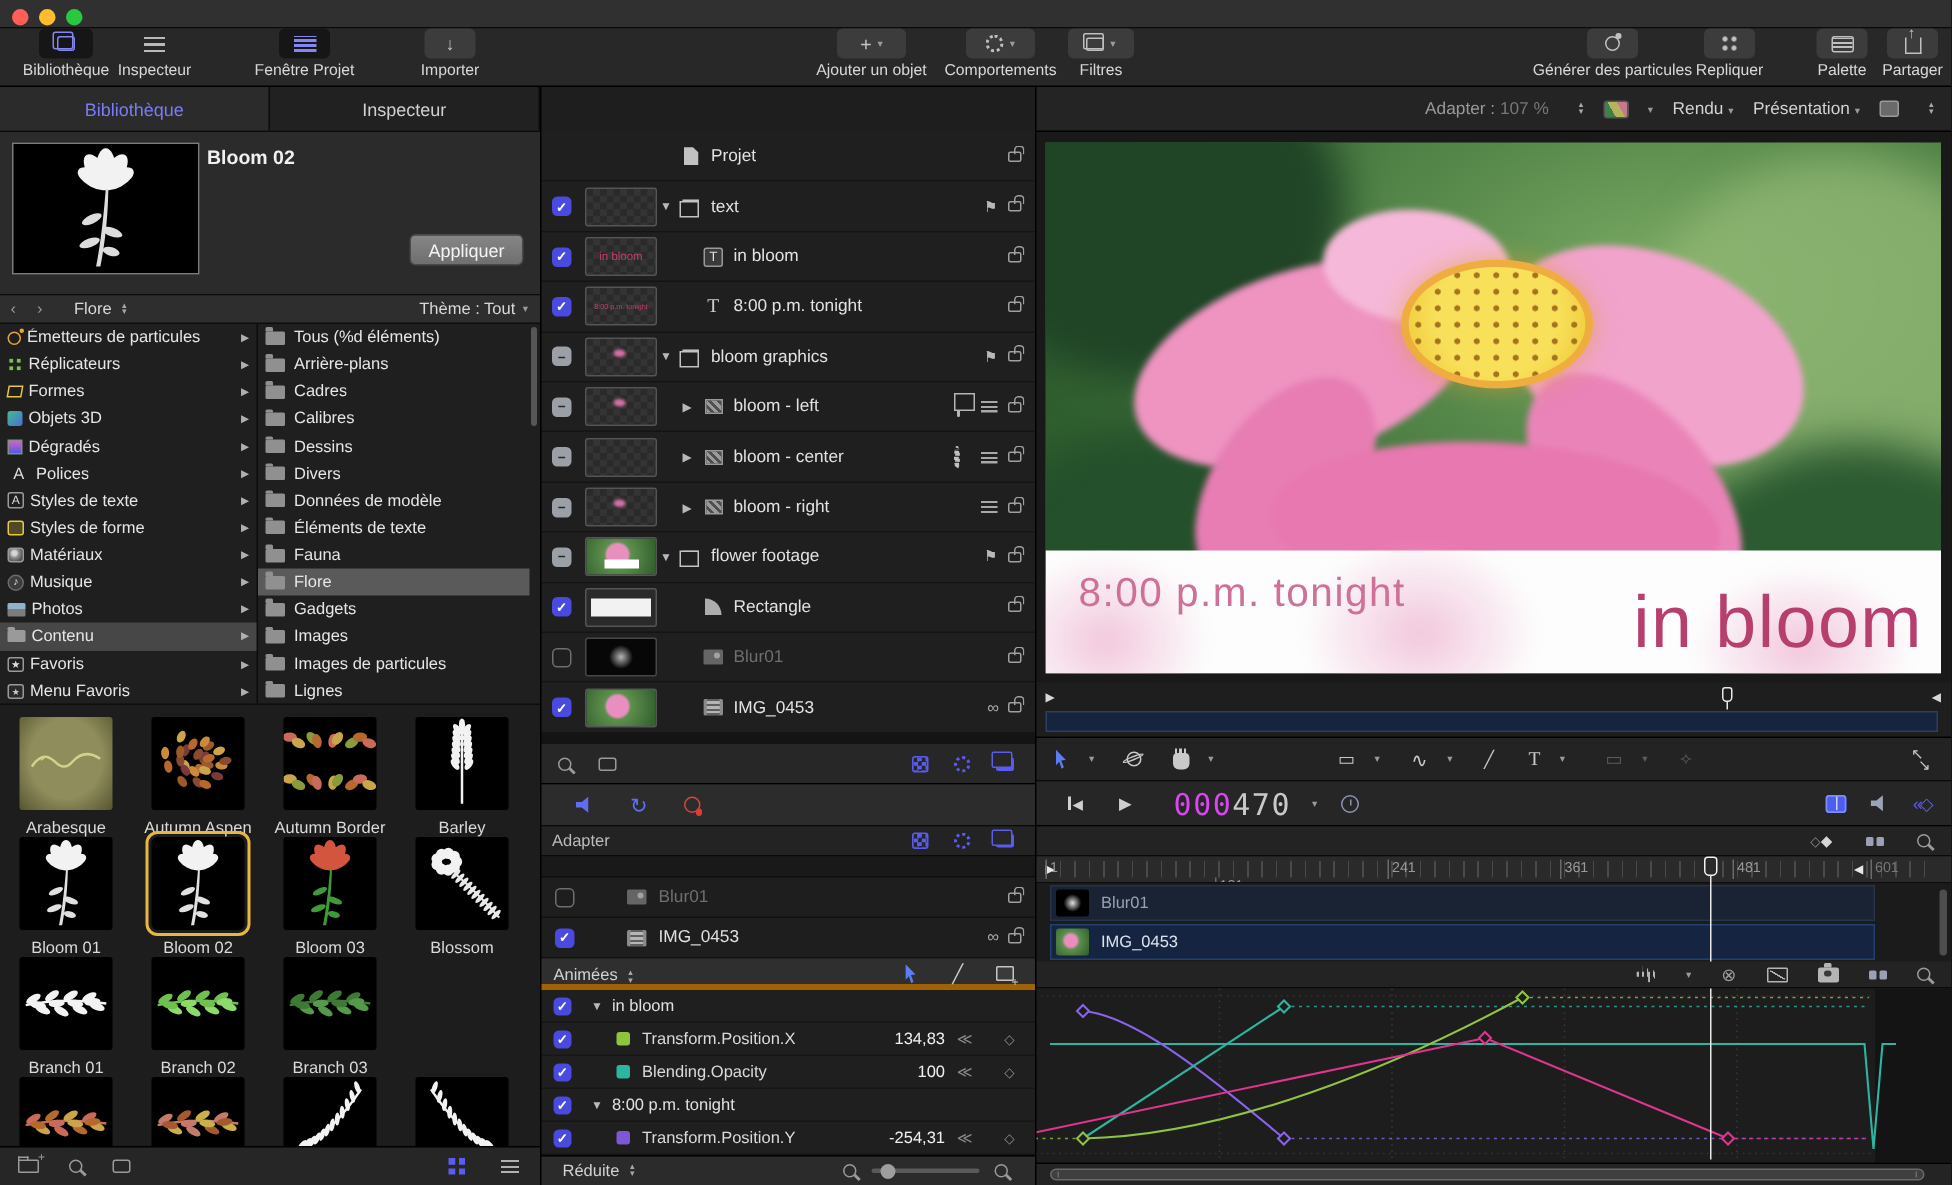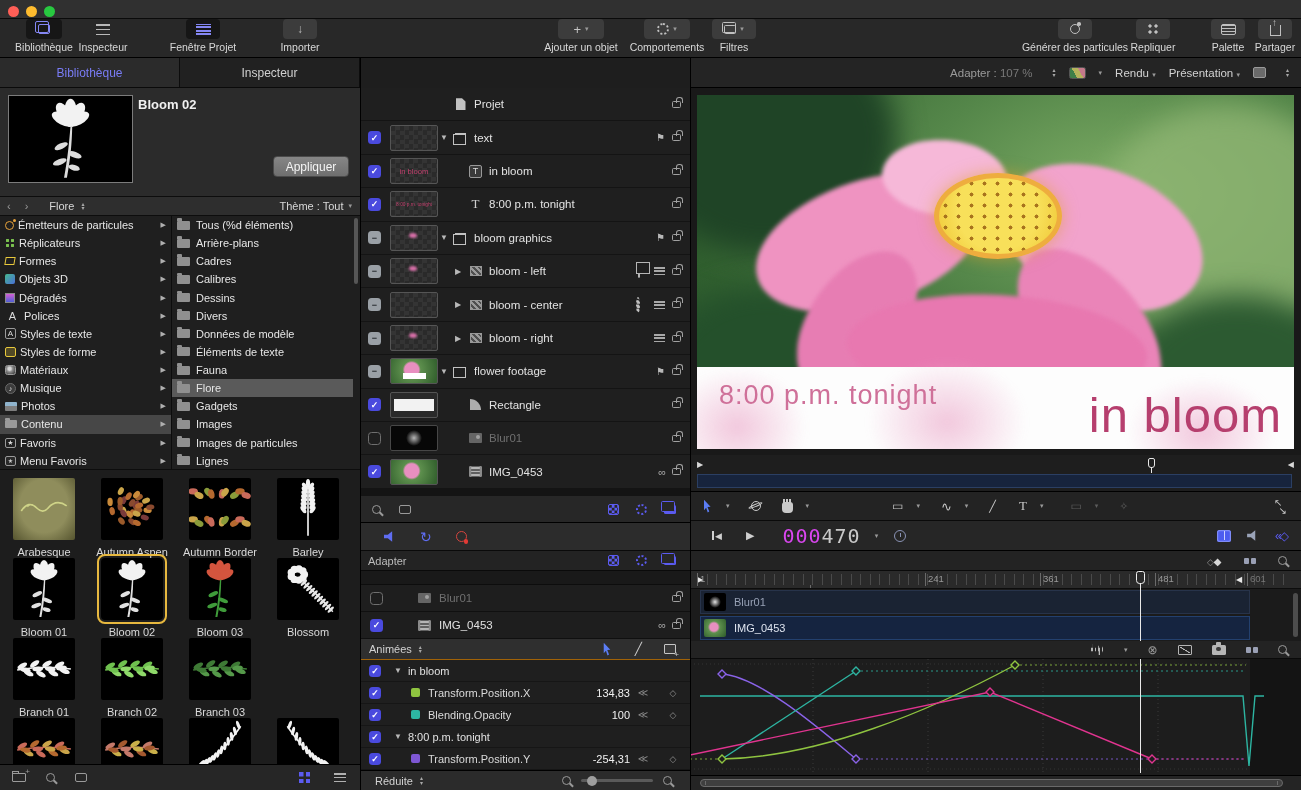--- a/index.html
+++ b/index.html
@@ -171,21 +171,21 @@
   .recic { width:11px; height:11px; border:1.6px solid #d5453f; border-radius:50%; position:relative; }
   .recic::after { content:''; position:absolute; right:-2.5px; bottom:-2.5px; width:4.5px; height:4.5px; border-radius:50%; background:#e23a35; }
   .tlheader { position:absolute; left:360px; top:551px; width:330px; height:20px; background:#232323; border-bottom:1px solid #0a0a0a; display:flex; align-items:center; }
   .tlheader .lbl { margin-left:8px; color:#bcbcbc; font-size:11px; }
   .iconsR { margin-left:auto; display:flex; align-items:center; gap:17px; margin-right:14px; }
   .midstrip { position:absolute; left:360px; top:571px; width:330px; height:14px; background:#191919; border-bottom:1px solid #0d0d0d; }
   .trackrow { position:absolute; left:360px; width:330px; height:27px; background:#1e1e1e; border-bottom:1px solid #101010; display:flex; align-items:center; }
   .trackrow .sl-check { margin-left:10px; }
   .trname { margin-left:32px; font-size:11.5px; color:#e0e0e0; display:flex; align-items:center; gap:8px; }
   .trname.dim { color:#6f6f6f; }
-  .animbar { position:absolute; left:360px; top:639px; width:330px; height:21px; background:#2f2f2f; border-bottom:1px solid #a16207; display:flex; align-items:center; }
+  .animbar { position:absolute; left:360px; top:639px; width:330px; height:21px; background:#2f2f2f; border-bottom:4px solid #a16207; display:flex; align-items:flex-end; }
   .animbar .lbl { margin-left:9px; color:#d2d2d2; font-size:11px; }
   .ptr { width:11px; height:13px; background:#5b7df5; clip-path:polygon(18% 2%, 18% 82%, 38% 64%, 52% 100%, 66% 92%, 50% 58%, 78% 55%); }
   .penic { color:#cccccc; font-size:12px; transform:rotate(0deg); }
   .boxplus { width:12px; height:10px; border:1.2px solid #c6c6c6; border-radius:1px; position:relative; background:#3a3a3a; }
   .boxplus::after{ content:'+'; position:absolute; right:-4px; bottom:-6px; font-size:8px; color:#c6c6c6; }
   .props { position:absolute; left:360px; top:660px; width:330px; height:110px; background:#1f1f1f; }
   .prow { height:22px; display:flex; align-items:center; border-bottom:1px solid #161616; }
   .prow .chk { width:12px; height:12px; margin-left:9px; flex:none; }
   .pdisc { margin-left:13px; font-size:8px; color:#b8b8b8; }
   .pgrouplbl { margin-left:6px; font-size:11px; color:#e0e0e0; }

